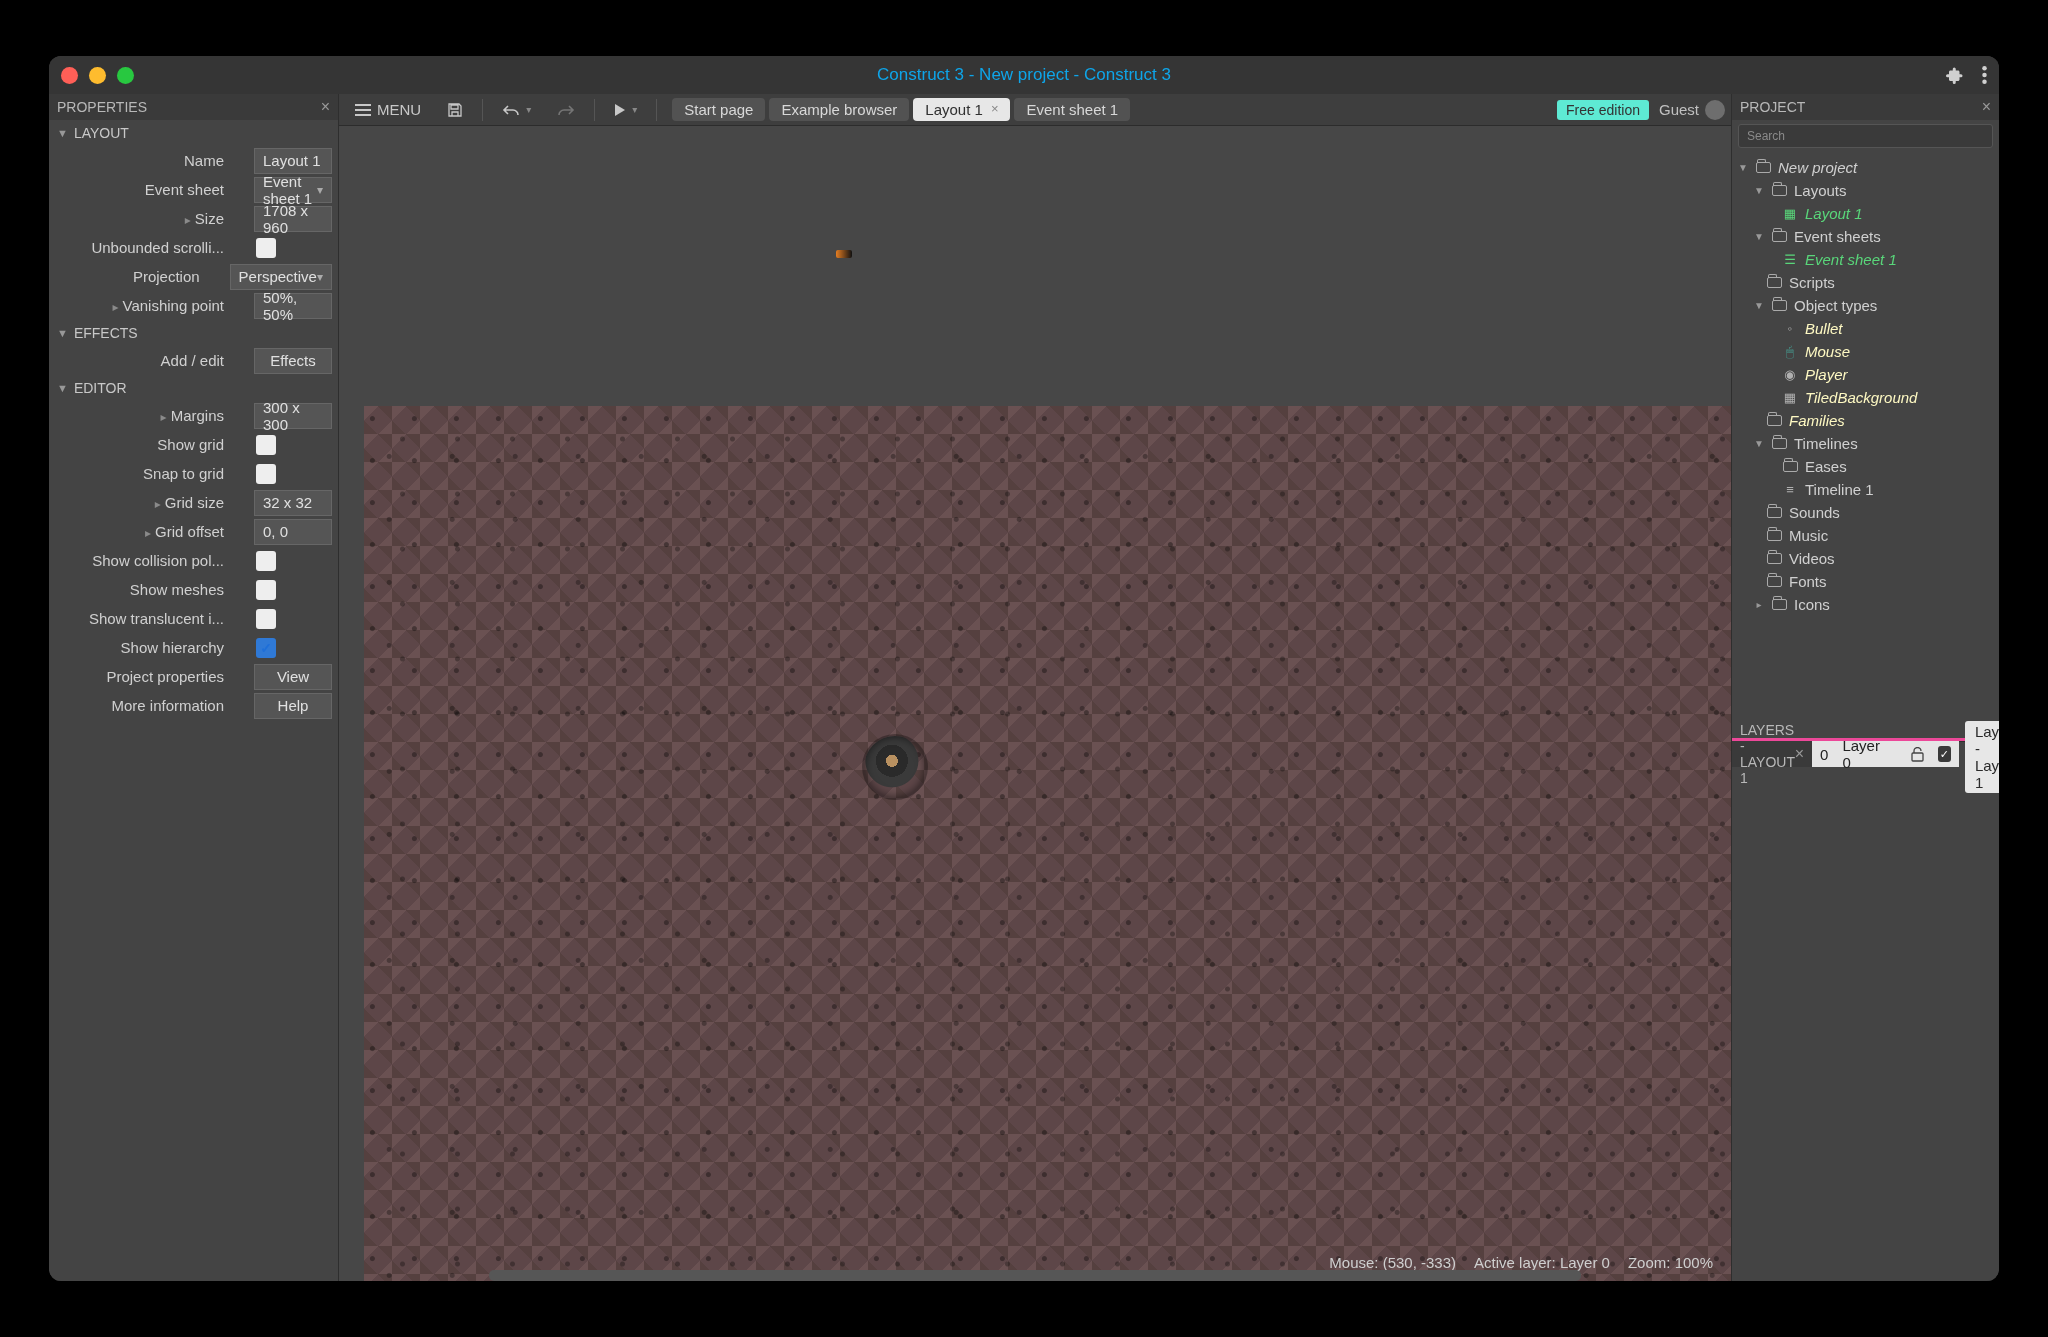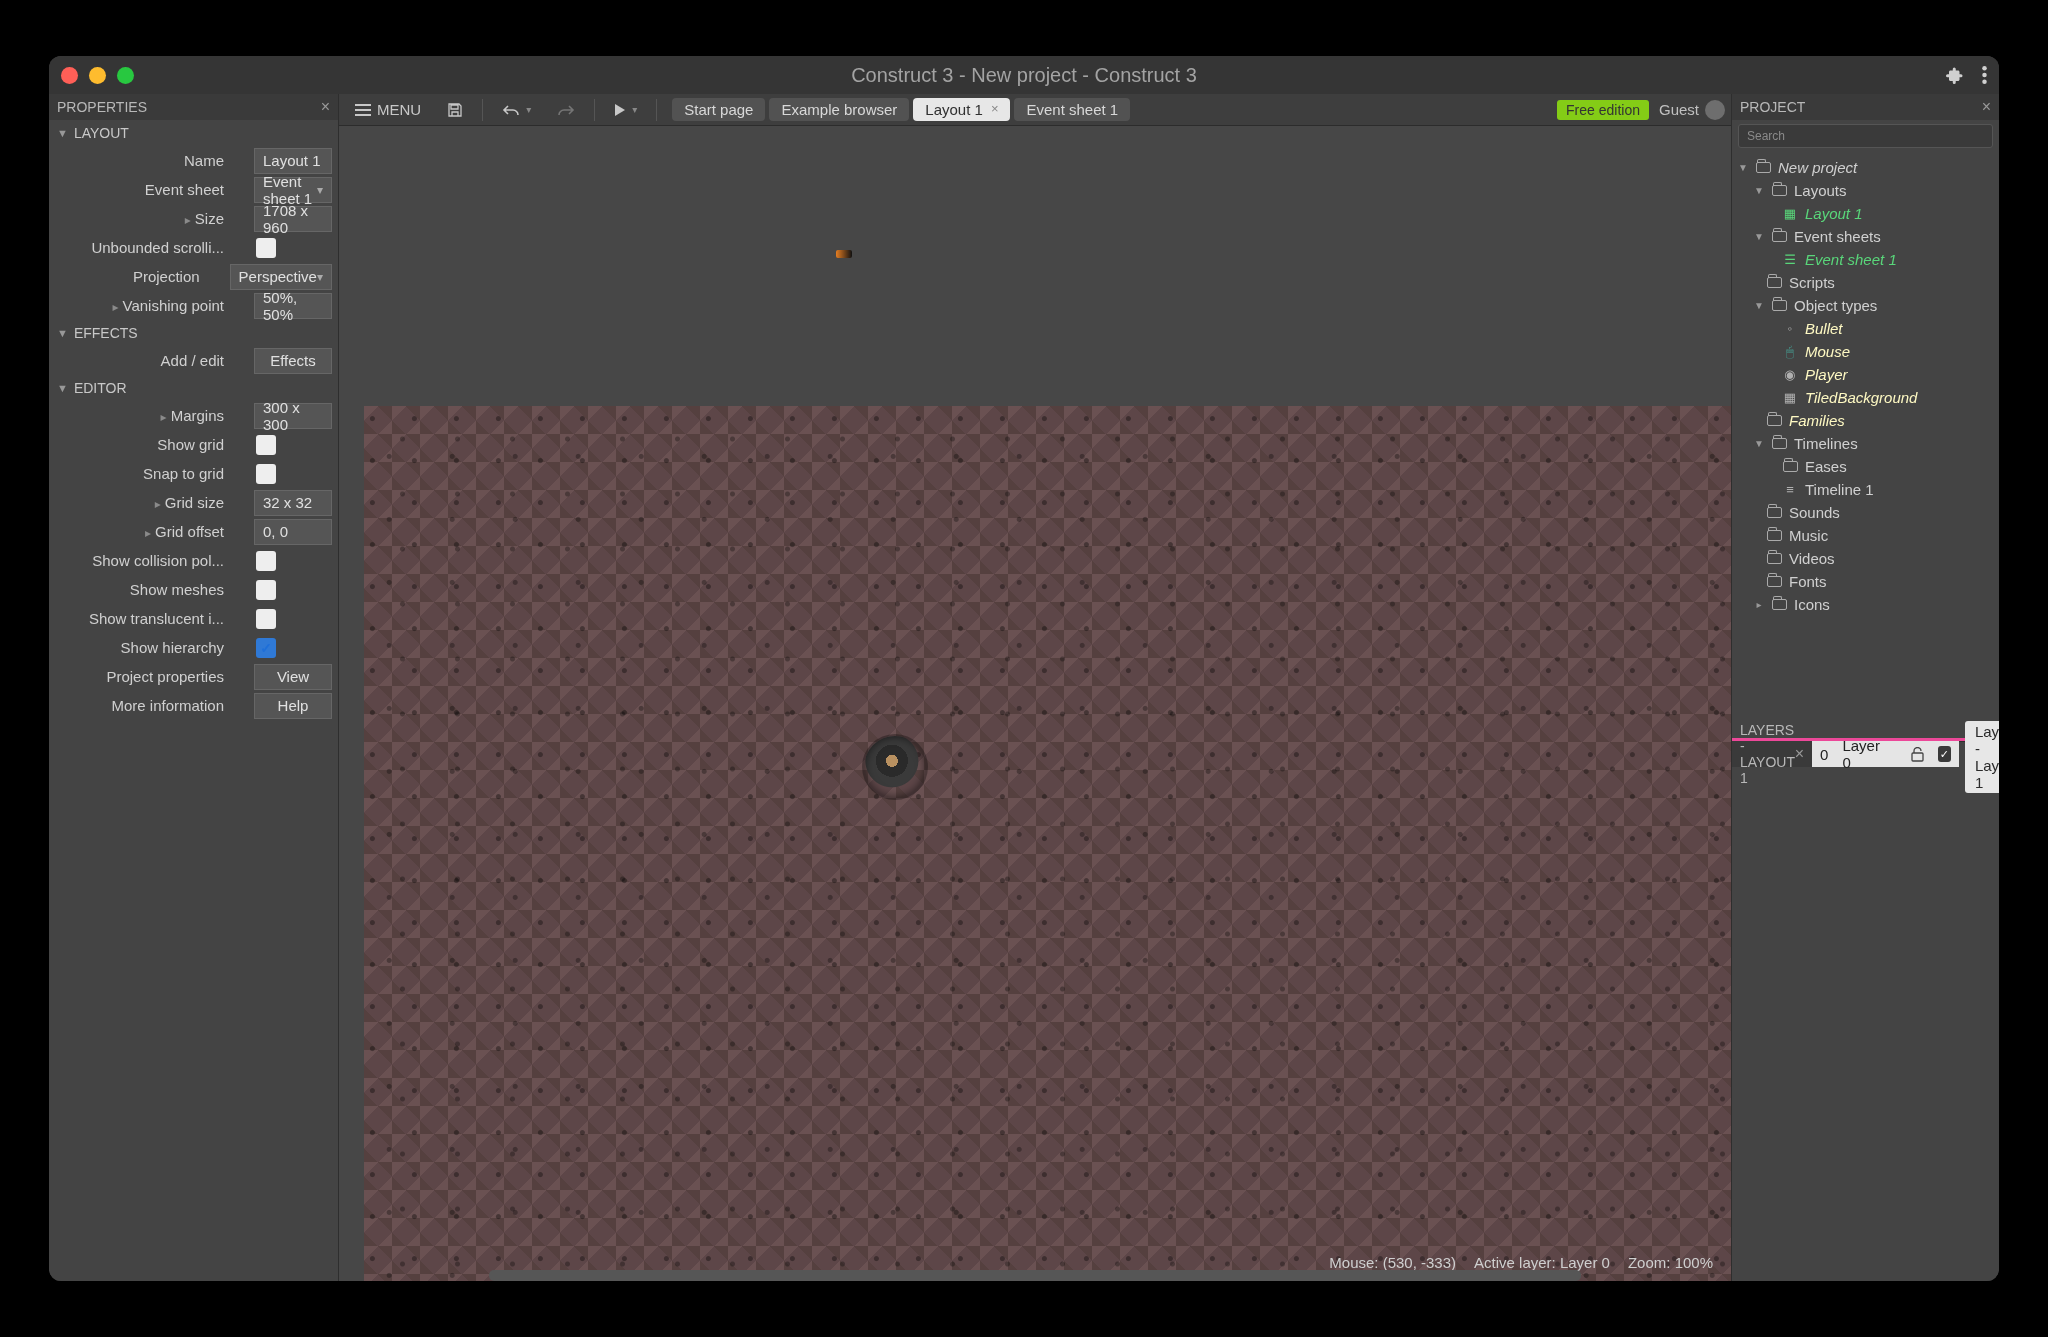--- a/index.html
+++ b/index.html
@@ -2,21 +2,21 @@
 <html><head>
 <meta charset="utf-8">
 <style>
 * { box-sizing: border-box; margin: 0; padding: 0; font-family: -apple-system, BlinkMacSystemFont, "Segoe UI", Arial, sans-serif; }
 body { background: #000; width: 2048px; height: 1337px; overflow: hidden; display: flex; align-items: center; justify-content: center; }
 .window { width: 1950px; height: 1225px; background: #3c3c3c; border-radius: 12px; overflow: hidden; box-shadow: 0 20px 60px rgba(0,0,0,.6); display: flex; flex-direction: column; }
 .titlebar { height: 38px; background: #353535; display: flex; align-items: center; padding: 0 12px; color: #c0c0c0; font-size: 16px; position: relative; }
 .traffic { display: flex; gap: 11px; }
 .traffic span { width: 17px; height: 17px; border-radius: 50%; display: block; }
 .traffic .r{background:#ff5f57}.traffic .y{background:#febc2e}.traffic .g{background:#28c840}
-.title { position: absolute; left: 50%; transform: translateX(-50%); font-size: 20px; color: #a3a3a3; }
+.title { position: absolute; left: 50%; transform: translateX(-50%); font-size: 17px; color: #0ea5e9; }
 .titlebar-right { margin-left: auto; display: flex; gap: 18px; color: #d0d0d0; }
 .body { flex: 1; display: flex; min-height: 0; }
 .panel-left { width: 290px; background: #444; border-right: 1px solid #2e2e2e; display: flex; flex-direction: column; color:#d6d6d6; font-size:15px; overflow:hidden;}
 .panel-head { height: 26px; background: #3a3a3a; display: flex; align-items: center; padding: 0 8px; font-size:14px; color:#b8b8b8; justify-content: space-between; }
 .panel-head .close{color:#999;cursor:pointer;font-size:16px}
 .sect-head { display:flex; align-items:center; gap:6px; padding: 5px 8px; font-size:14px; color:#c8c8c8;}
 .sect-head .tri{font-size:11px;color:#989898}
 .prop-row { display:flex; align-items:center; height:29px; padding: 0 6px 0 0; }
 .prop-row .lbl{ width:205px; text-align:right; padding-right:30px; font-size:15px; color:#d0d0d0; white-space:nowrap; overflow:hidden; text-overflow:ellipsis;}
 .prop-row .lbl .mini{color:#8a8a8a;font-size:12px;margin-right:4px}
@@ -26,21 +26,21 @@
 .prop-row .chk{ width:20px;height:20px;background:#eee;border-radius:3px;display:flex;align-items:center;justify-content:center;font-size:14px;color:#1e6fd9;font-weight:bold}
 .center { flex:1; display:flex; flex-direction:column; min-width:0; }
 .toolbar { height:32px; background:#3e3e3e; border-bottom:1px solid #2c2c2c; display:flex; align-items:center; padding:0 6px; gap:6px; color:#c8c8c8; font-size:15px;}
 .tbbtn{display:flex;align-items:center;gap:6px;padding:3px 10px;border-radius:3px;cursor:pointer}
 .tbsep{width:1px;height:22px;background:#555;margin:0 3px}
 .tabs { display:flex; gap:4px; margin-left:6px;}
 .tab { background:#525252; border-radius:4px; padding:3px 12px; font-size:15px; color:#d8d8d8; display:flex; gap:8px; cursor:pointer;}
 .tab.active{background:#e7e7e7;color:#303030}
 .tab .x{font-size:13px;color:#888}
 .toolbar-right{margin-left:auto;display:flex;gap:10px;align-items:center}
-.badge{background:#84cc16;color:#333;border-radius:3px;padding:2px 9px;font-size:14px}
+.badge{background:#5eead4;color:#333;border-radius:3px;padding:2px 9px;font-size:14px}
 .guest{display:flex;align-items:center;gap:6px;font-size:15px;color:#c0c0c0}
 .avatar{width:20px;height:20px;border-radius:50%;background:#6e6e6e}
 .canvas-area{flex:1;background:#474747;position:relative;overflow:hidden}
 .layout-bg{position:absolute;left:25px;right:0;top:280px;bottom:0;
   background-color:#5d4648;
   background-image:
     radial-gradient(circle at 20% 30%, rgba(0,0,0,.35) 0 2px, transparent 3px),
     radial-gradient(circle at 70% 60%, rgba(0,0,0,.3) 0 2px, transparent 3px),
     radial-gradient(circle at 40% 80%, rgba(0,0,0,.3) 0 2px, transparent 3px),
     linear-gradient(45deg, #55403f 25%, transparent 25%, transparent 75%, #55403f 75%),

